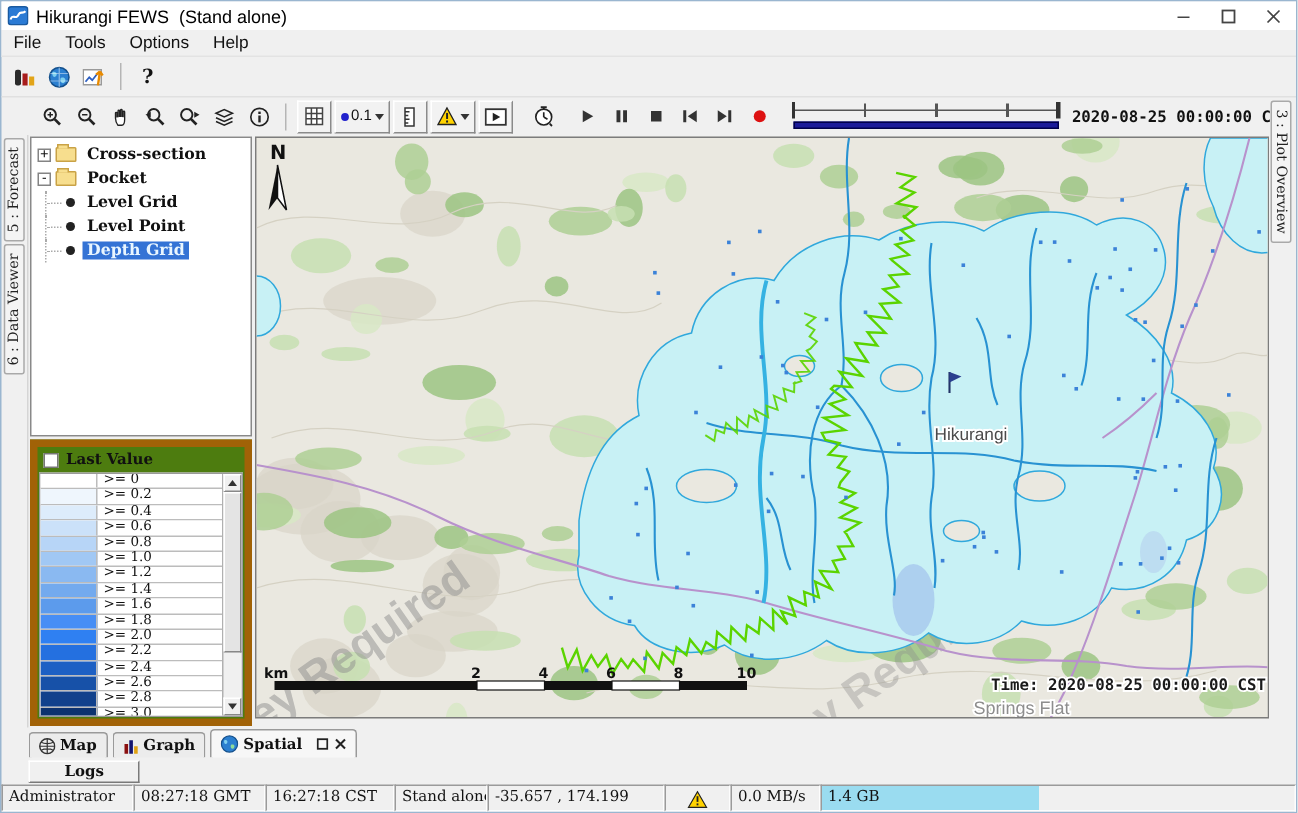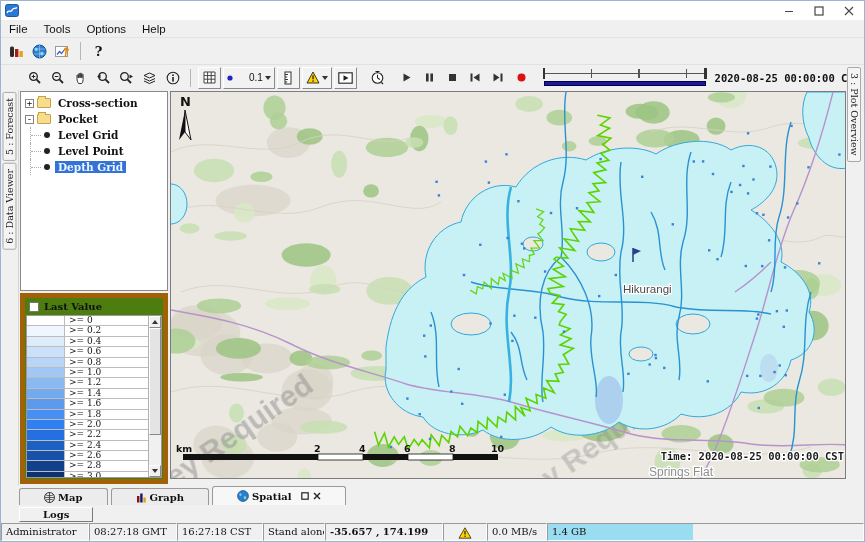--- a/index.html
+++ b/index.html
@@ -23,21 +23,21 @@
 
   
   .toolbar1 { height:26px; display:flex; align-items:center; padding-left:4px; flex:0 0 auto; }
   .toolbar2 { height:26px; display:flex; align-items:center; padding-left:22px;
               border-top:1px solid #e0e0e0; flex:0 0 auto; }
   .tbtn { width:23px; height:22px; display:flex; align-items:center; justify-content:center; flex:0 0 auto; }
   .tbtn.box { border:1px solid; border-color:#ffffff #8a8a8a #8a8a8a #ffffff; background:#f2f2f2; margin:0 1px; }
   .tsep { width:1px; height:18px; background:#b5b5b5; margin:0 6px; flex:0 0 auto; }
   .drop-arrow { width:0; height:0; border-left:3.5px solid transparent; border-right:3.5px solid transparent;
                 border-top:4px solid #333; margin-left:2px; }
-  .threshold-text { font-size:10px; margin-left:16px; }
+  .threshold-text { font-size:10px; margin-left:1px; }
   .tbtn.wide { width:auto; padding:0 3px; }
 
   
   .timeline { flex:1 1 auto; height:20px; margin:0 8px 0 10px; position:relative; }
   .timeline .ruler { position:absolute; left:2px; right:2px; top:5px; height:1.5px; background:#555; }
   .timeline .ticks { position:absolute; left:2px; right:2px; top:1px; height:9px;
       background:repeating-linear-gradient(90deg, transparent 0 46px, #555 46px 47.5px); }
   .timeline .handle { position:absolute; top:0; width:2.5px; height:11px; background:#333; }
   .timeline .bar { position:absolute; left:1px; right:1px; top:13px; height:5px;
       background:var(--timeline-bar); border:1px solid #00004a; }
@@ -93,21 +93,21 @@
   .scroll-thumb { position:absolute; top:0; left:0; right:0; height:78%;
                   border:1px solid; border-color:#fff #888 #888 #fff; background:#e4e4e4; }
 
   
   .map-area { flex:1 1 auto; position:relative; border:1px solid #7c7c7c; margin:1px 0 6px 1px;
               background:var(--terrain); overflow:hidden; }
   .map-area svg.mapsvg { position:absolute; inset:0; }
 
   
   .bottom-tabs { height:20px; display:flex; align-items:flex-end; padding-left:18px; gap:3px; flex:0 0 auto; }
-  .btab { height:17px; display:flex; align-items:center; gap:3px; padding:0 24px;
+  .btab { height:17px; display:flex; align-items:center; gap:3px; padding:0 6px;
           border:1px solid #9a9a9a; border-bottom:none; border-radius:3px 3px 0 0; background:#ececec;
           font-family:"DejaVu Serif",serif; font-size:10px; font-weight:bold; }
   .btab.active { background:#f7f7f7; height:19px; }
   .panel-ctl { display:flex; align-items:center; gap:4px; margin-left:6px; }
 
   
   .logs-row { height:18px; display:flex; align-items:center; padding-left:18px; flex:0 0 auto; }
   .logs-btn { height:15px; padding:0 23px; display:flex; align-items:center;
               border:1px solid; border-color:#fff #7a7a7a #7a7a7a #fff; background:#f0f0f0;
               font-family:"DejaVu Serif",serif; font-size:10px; font-weight:bold; }
@@ -124,20 +124,21 @@
 </head>
 <body>
 
 <div class="window">
 
   <div class="titlebar">
     <svg class="app-icon" viewBox="0 0 14 13">
       <rect x="0.5" y="0.5" width="13" height="12" rx="2" fill="#2a7ad4" stroke="#1a5aa0"></rect>
       <path d="M2,9 C3.5,4.5 5.5,10 7.5,5.5 C8.6,3.2 10,5.5 12,3.5" stroke="#ffffff" stroke-width="1.4" fill="none"></path>
     </svg>
+    <span class="title-text">Hikurangi FEWS  (Stand alone)</span>
     <div class="win-controls">
       <div class="win-btn">
         <svg width="10" height="10" viewBox="0 0 10 10">
             <path d="M1,5.5 H9" stroke="#444" stroke-width="1"></path>
           </svg>
       </div>
       <div class="win-btn">
         <svg width="10" height="10" viewBox="0 0 10 10">
             <rect x="1" y="1" width="8" height="8" fill="none" stroke="#444" stroke-width="1.2"></rect>
           </svg>
@@ -750,21 +751,21 @@
 
   <div class="logs-row">
     <div class="logs-btn">Logs</div>
   </div>
 
   <div class="statusbar">
     <div class="scell" style="width:88px;">Administrator</div>
     <div class="scell" style="width:88px;">08:27:18 GMT</div>
     <div class="scell" style="width:86px;">16:27:18 CST</div>
     <div class="scell" style="width:62px;">Stand alone</div>
-    <div class="scell" style="width:118px;font-weight:bold;">-35.657 , 174.199</div>
+    <div class="scell" style="width:118px;">-35.657 , 174.199</div>
     <div class="scell warn" style="width:44px;">
       <svg width="14" height="12" viewBox="0 0 14 12">
         <path d="M7,0.8 L13,11.2 L1,11.2 Z" style="fill:var(--warning-yellow)" stroke="#222" stroke-width="0.8"></path>
         <rect x="6.4" y="3.8" width="1.2" height="3.8" fill="#222"></rect>
           <rect x="6.4" y="8.6" width="1.2" height="1.3" fill="#222"></rect>
       </svg>
     </div>
     <div class="scell" style="width:60px;">0.0 MB/s</div>
     <div class="scell mem grow">1.4 GB</div>
   </div>

